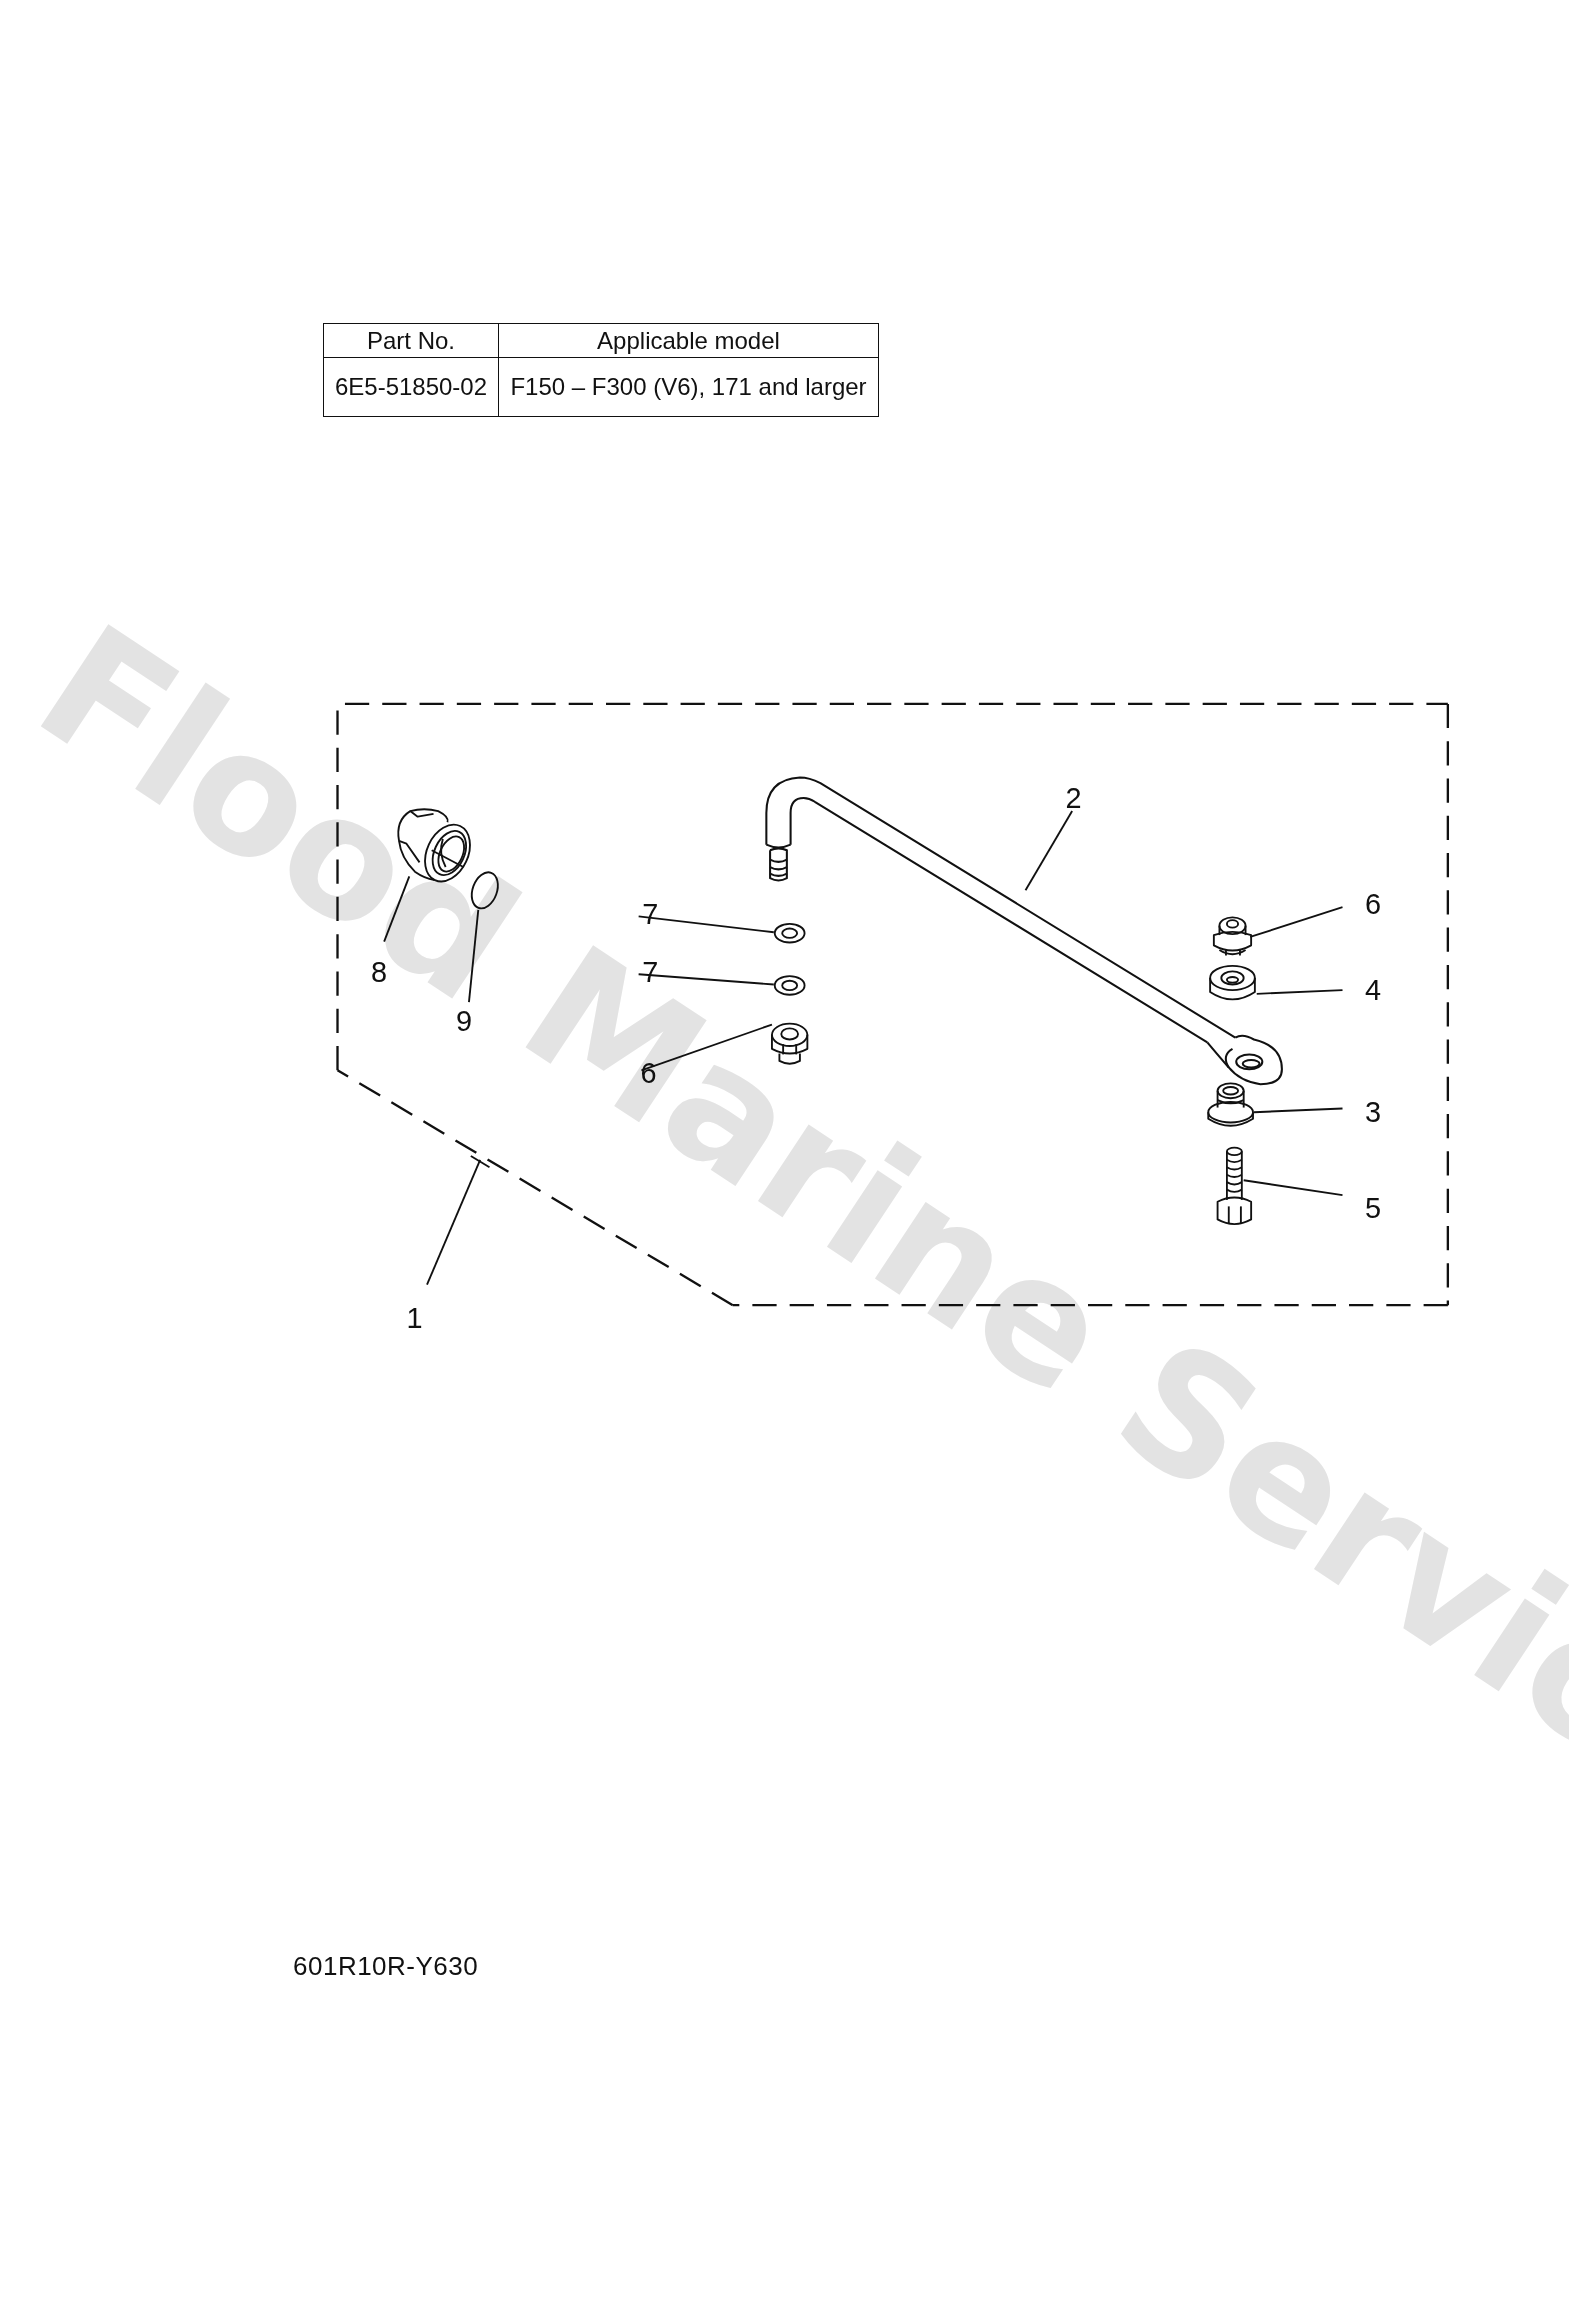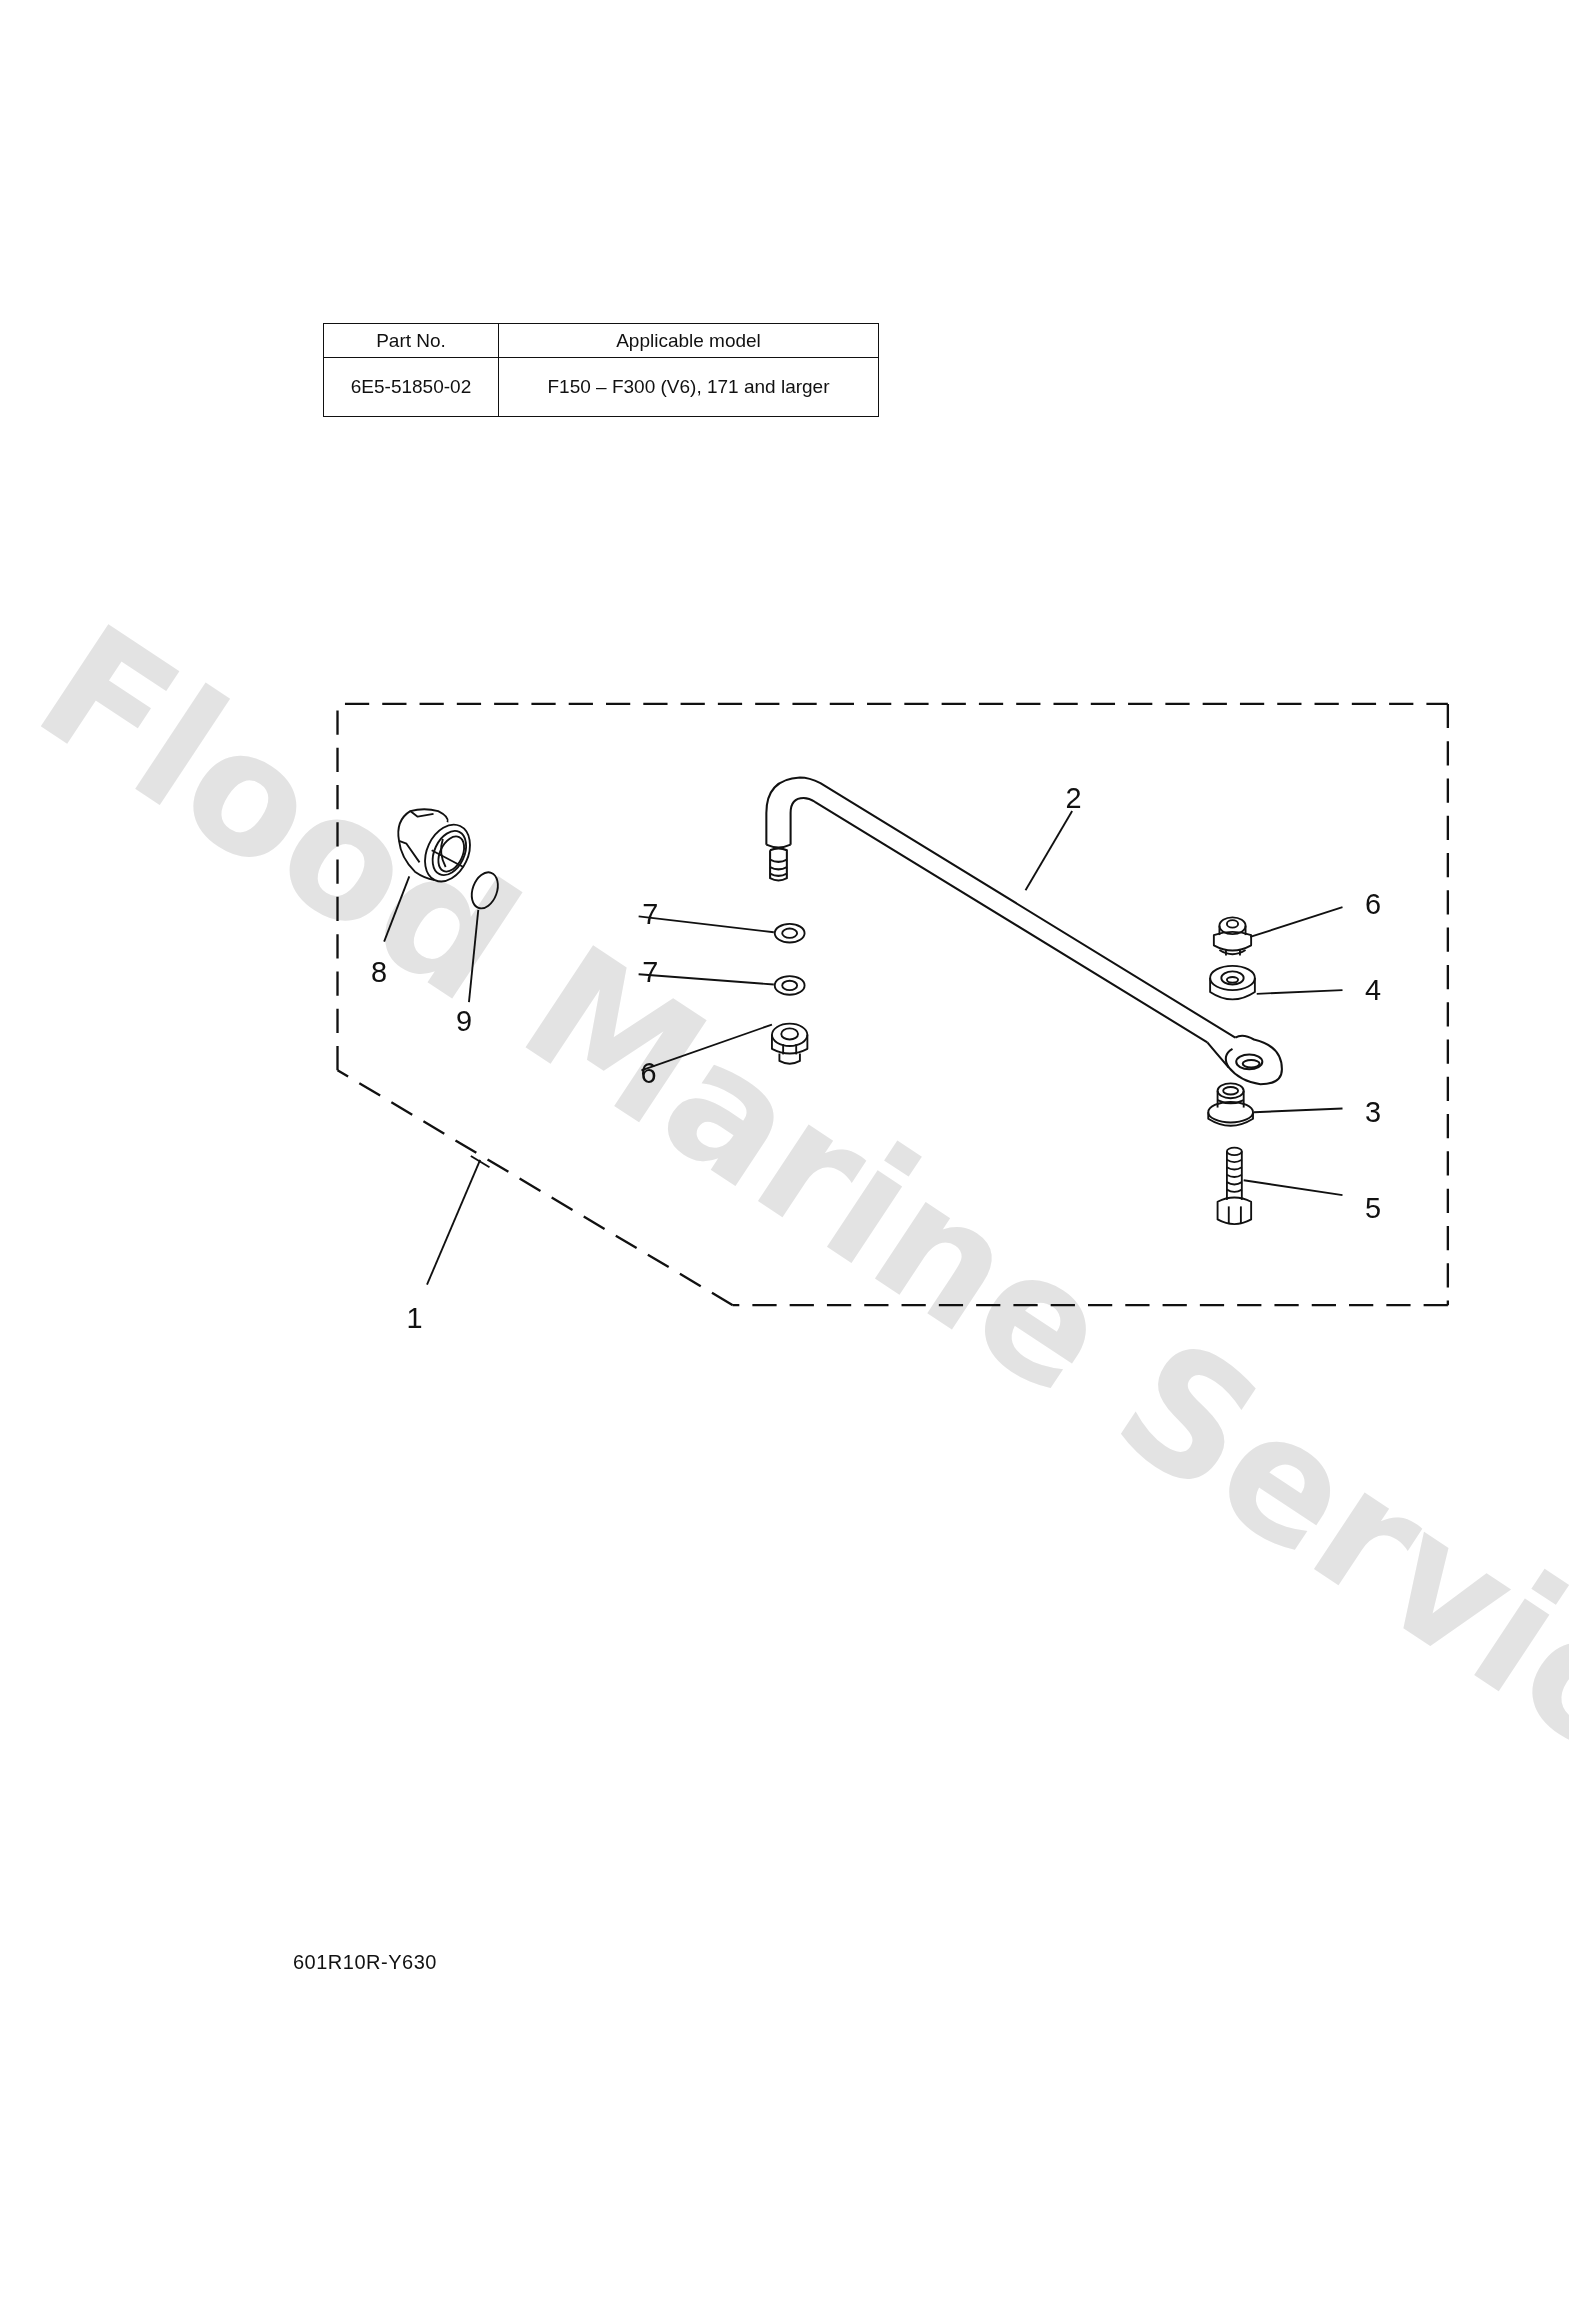--- a/index.html
+++ b/index.html
@@ -1,27 +1,27 @@
 <!DOCTYPE html>
 <html style="font-size:15px"><head>
 <meta charset="utf-8">
 <style>
   html, body { margin:0; padding:0; background:#ffffff; }
   body { width:1570px; height:2313px; position:relative; overflow:hidden;
          font-family:"Liberation Sans", sans-serif; color:#111; }
   .watermark { position:absolute; left:0; top:0; width:1570px; height:2313px; pointer-events:none; }
   table.parts { position:absolute; left:323px; top:323px; width:556px; border-collapse:collapse;
-                font-family:"Liberation Sans", sans-serif; font-size:19px; color:#111; }
+                font-family:"Liberation Sans", sans-serif; font-size:24px; color:#111; }
   table.parts th, table.parts td { border:1.9px solid #111; text-align:center; font-weight:normal; }
   table.parts th { height:31px; }
   table.parts td { height:56px; }
   table.parts .c1 { width:172px; }
   .diagram { position:absolute; left:0; top:0; width:1570px; height:2313px; }
   .callout { font-family:"Liberation Sans", sans-serif; font-size:31px; fill:#111; }
-  .code { position:absolute; left:293px; top:1951px; font-size:20px; letter-spacing:0.5px; }
+  .code { position:absolute; left:293px; top:1951px; font-size:26px; letter-spacing:0.5px; }
 </style>
 </head>
 <body>
 
 <svg class="watermark" viewBox="0 0 1684 2481" xmlns="http://www.w3.org/2000/svg">
   <text x="0" y="0" fill="#e3e3e3" font-family="DejaVu Sans, sans-serif" font-weight="bold" font-size="180" transform="translate(30,770) rotate(33.5)">Flood Marine Services</text>
 </svg>
 
 <table class="parts">
   <thead>

